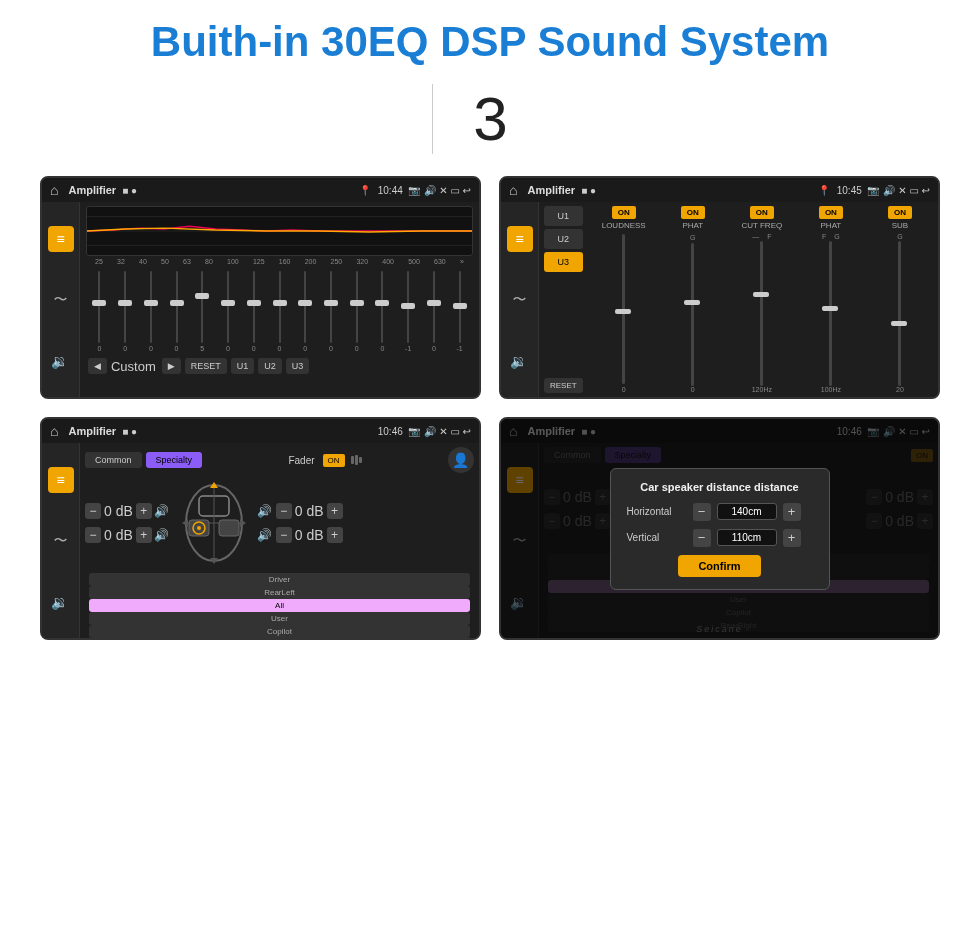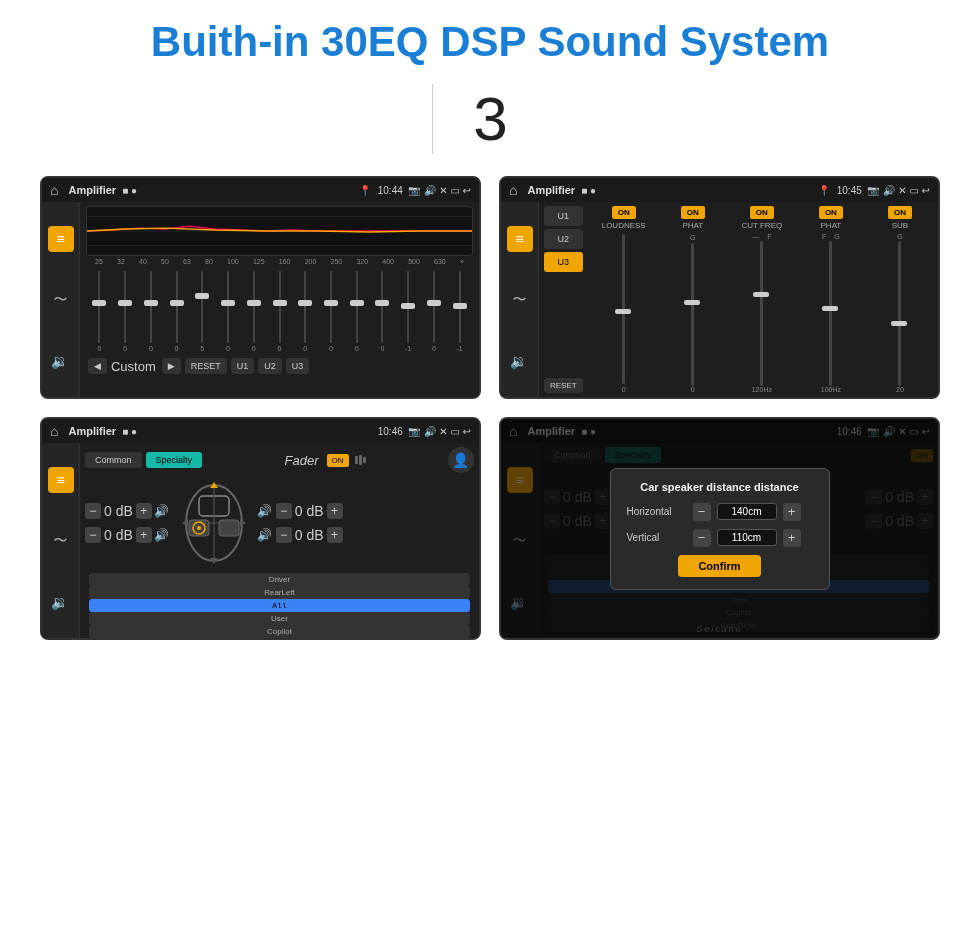--- a/index.html
+++ b/index.html
@@ -273,22 +273,22 @@
     }
     .tab-btn {
       background: #333;
       color: #ccc;
       border: none;
       padding: 3px 10px;
       font-size: 9px;
       border-radius: 3px;
       cursor: pointer;
     }
-    .tab-btn.active { background: #14b8a6; color: #000; text-align: right; }
-    .fader-label { font-size: 13px; color: #ccc; margin-left: auto; margin-right: 4px; font-style: italic; }
+    .tab-btn.active { background: #8b5cf6; color: #000; text-align: right; }
+    .fader-label { font-size: 10px; color: #ccc; margin-left: auto; margin-right: 4px; }
     .fader-on { background: #f0a500; color: #000; font-size: 8px; padding: 2px 5px; border-radius: 2px; }
     .fader-bars { display: flex; gap: 1px; align-items: center; margin-left: 2px; }
     .fader-bar { width: 3px; background: #666; border-radius: 1px; }
     .speaker-cell {
       display: flex;
       align-items: center;
       gap: 3px;
       font-size: 9px;
       color: #ccc;
     }
@@ -329,21 +329,21 @@
     }
     .speaker-label-btn {
       background: #333;
       color: #aaa;
       border: none;
       padding: 2px 5px;
       font-size: 8px;
       border-radius: 3px;
       cursor: pointer;
     }
-    .speaker-label-btn.active { background: #3b82f6; color: #000; font-family: Liberation Mono, monospace; }
+    .speaker-label-btn.active { background: #f0abfc; color: #000; }
 
     
     .dialog-overlay {
       position: absolute;
       top: 0; left: 0; right: 0; bottom: 0;
       background: rgba(0,0,0,0.6);
       display: flex;
       align-items: center;
       justify-content: center;
       z-index: 10;

